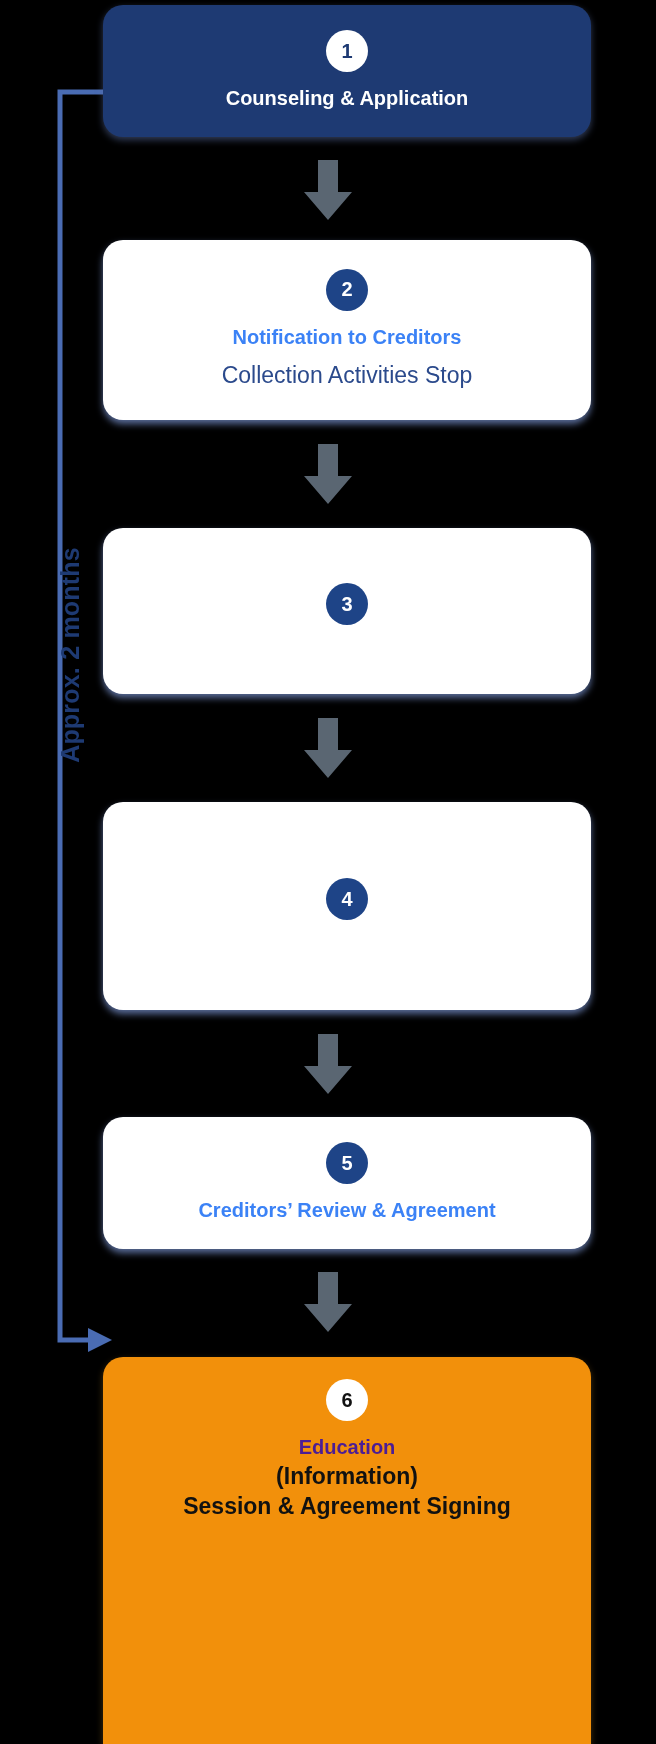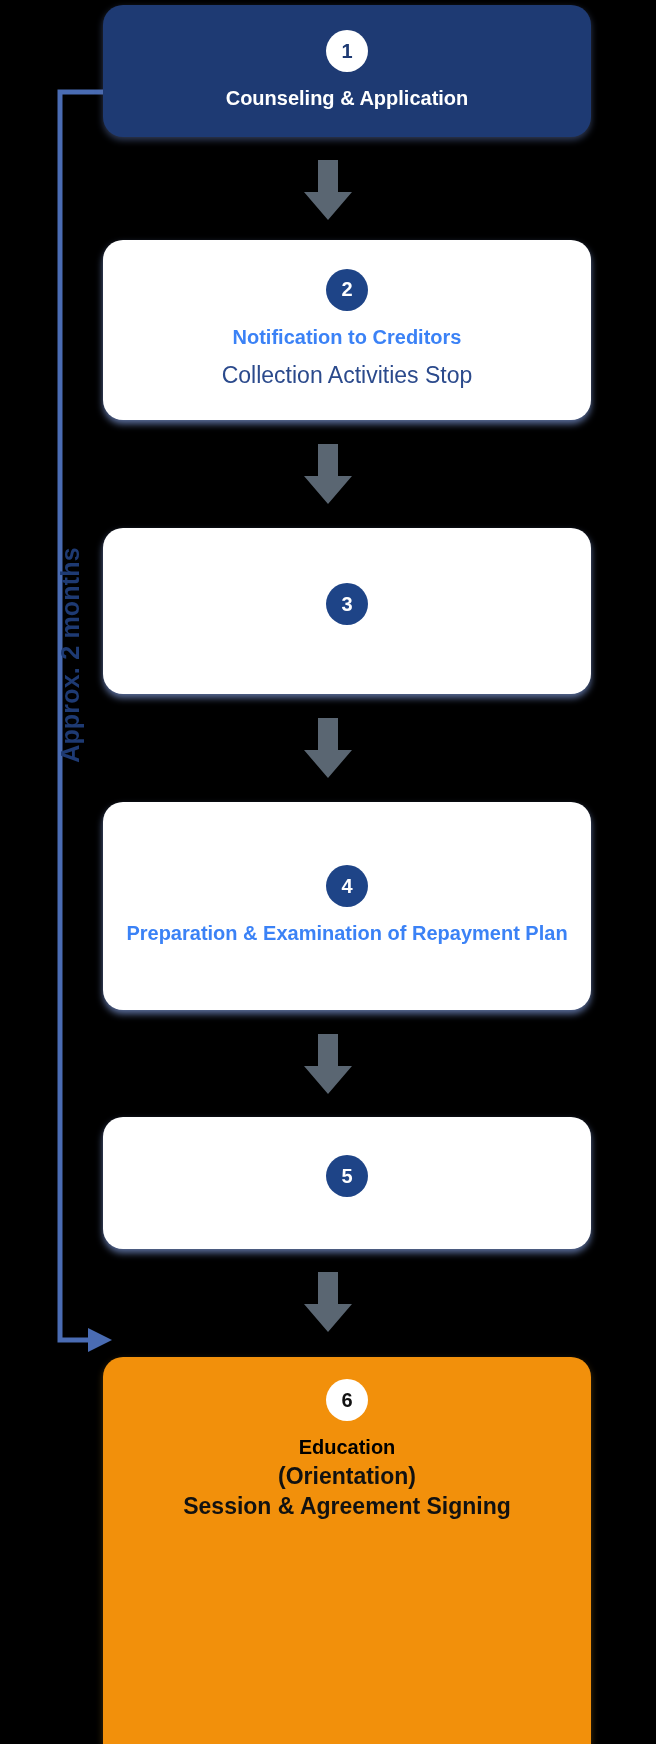--- a/index.html
+++ b/index.html
@@ -59,21 +59,21 @@
   }
   .badge.white-badge{background:#ffffff;color:#1e3a73;}
   .badge.navy-badge{background:#1e4487;color:#ffffff;}
   .badge.white-badge-dark{background:#ffffff;color:#111111;}
 
   .title{
     font-size:20px;font-weight:bold;line-height:1.28;
   }
   .title.on-navy{color:#ffffff;}
   .title.on-white{color:#3b82f6;}
-  .title.on-orange{color:#000000;}
+  .title.on-orange{color:#4c1d95;}
 
   .subtitle{
     font-size:23px;font-weight:normal;line-height:1.3;
     color:#2b4a8c;margin-top:11px;
   }
   .subline{
     font-size:23px;font-weight:bold;line-height:1.32;color:#111111;
   }
 
   
@@ -124,39 +124,39 @@
   </div>
 
   <div class="down-arrow" style="top:718px;">
     <svg width="52" height="62" viewBox="0 0 52 62">
       <polygon points="16,0 36,0 36,32 50,32 26,60 2,32 16,32" fill="#5a6672"></polygon>
     </svg>
   </div>
 
   <div class="step white" style="top:802px;height:208px;">
     <div class="badge navy-badge">4</div>
-    <div class="title on-white">Preparation &amp; Examination of Repayment Plan</div>
   </div>
 
   <div class="down-arrow" style="top:1034px;">
     <svg width="52" height="62" viewBox="0 0 52 62">
       <polygon points="16,0 36,0 36,32 50,32 26,60 2,32 16,32" fill="#5a6672"></polygon>
     </svg>
   </div>
 
   <div class="step white" style="top:1117px;height:132px;">
     <div class="badge navy-badge">5</div>
+    <div class="title on-white">Creditors’ Review &amp; Agreement</div>
   </div>
 
   <div class="down-arrow" style="top:1272px;">
     <svg width="52" height="62" viewBox="0 0 52 62">
       <polygon points="16,0 36,0 36,32 50,32 26,60 2,32 16,32" fill="#5a6672"></polygon>
     </svg>
   </div>
 
   <div class="step filled-orange" style="top:1357px;height:387px;justify-content:flex-start;padding-top:22px;">
     <div class="badge white-badge-dark">6</div>
     <div class="title on-orange">Education</div>
-    <div class="subline">(Orientation)</div>
+    <div class="subline">(Information)</div>
     <div class="subline">Session &amp; Agreement Signing</div>
   </div>
 
 </div>
 
 </body></html>

